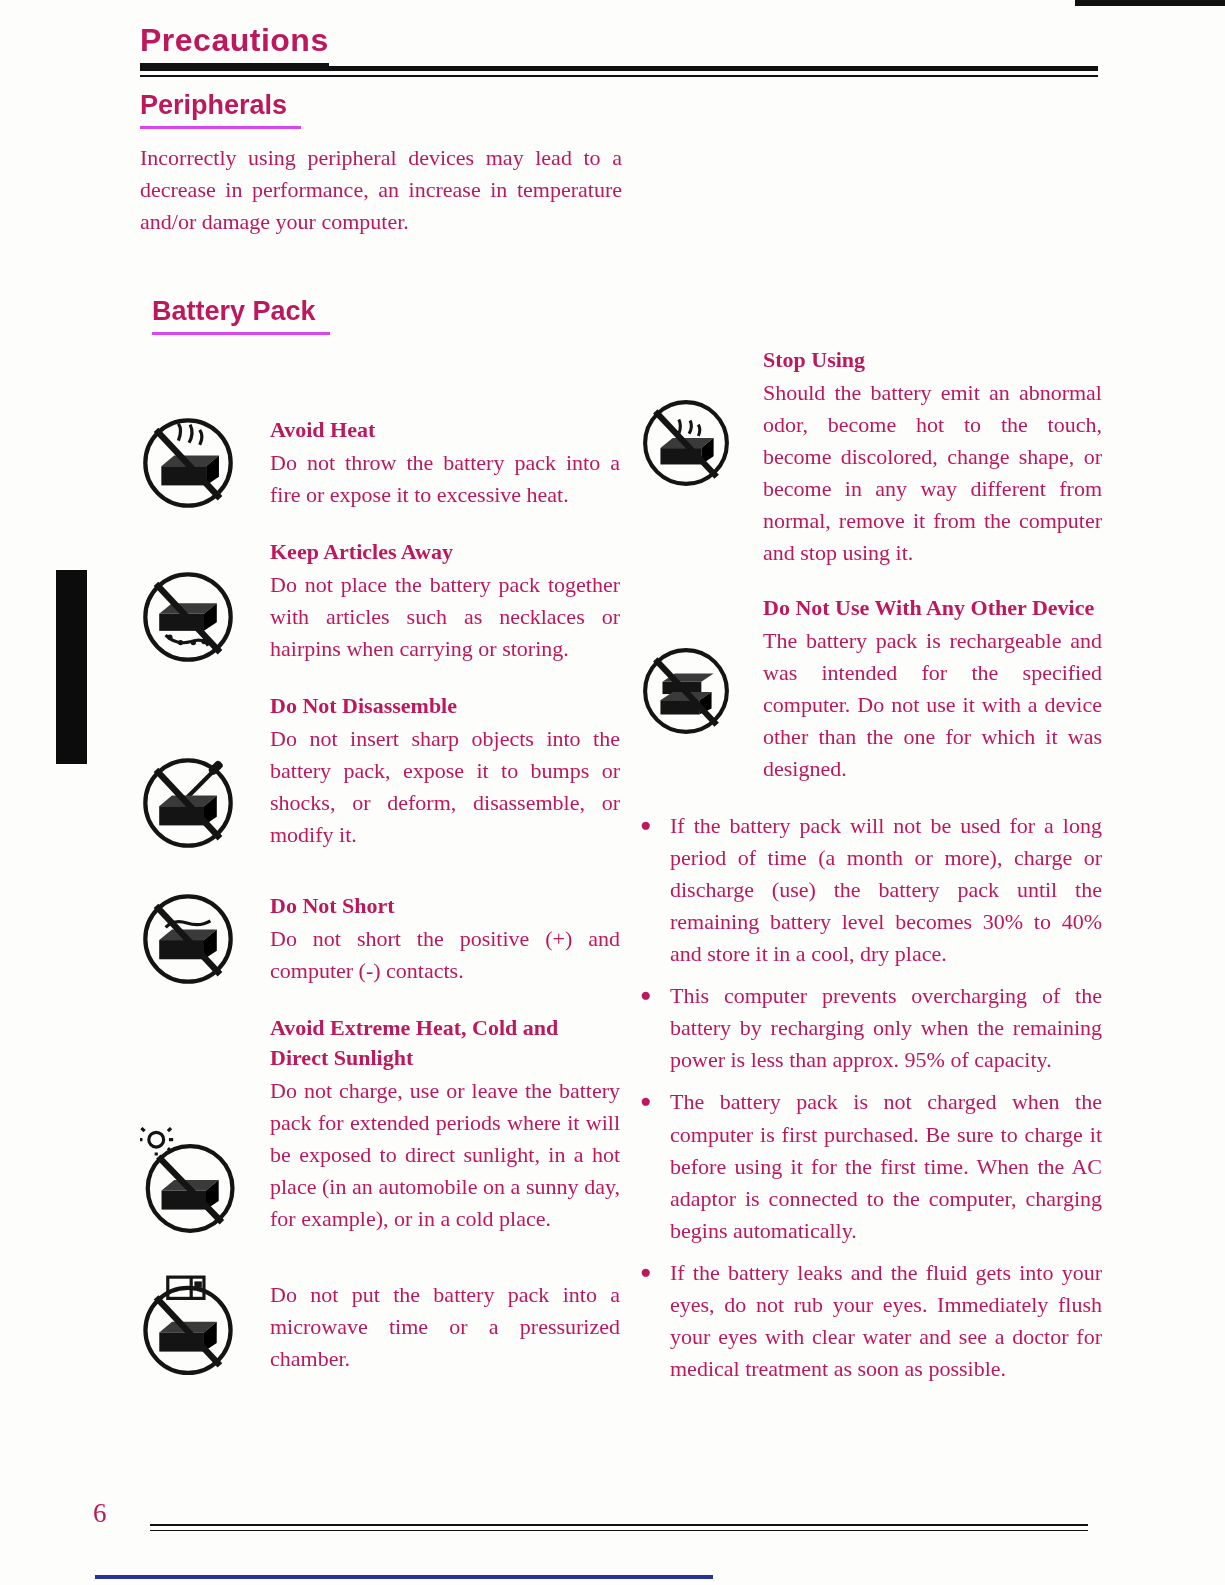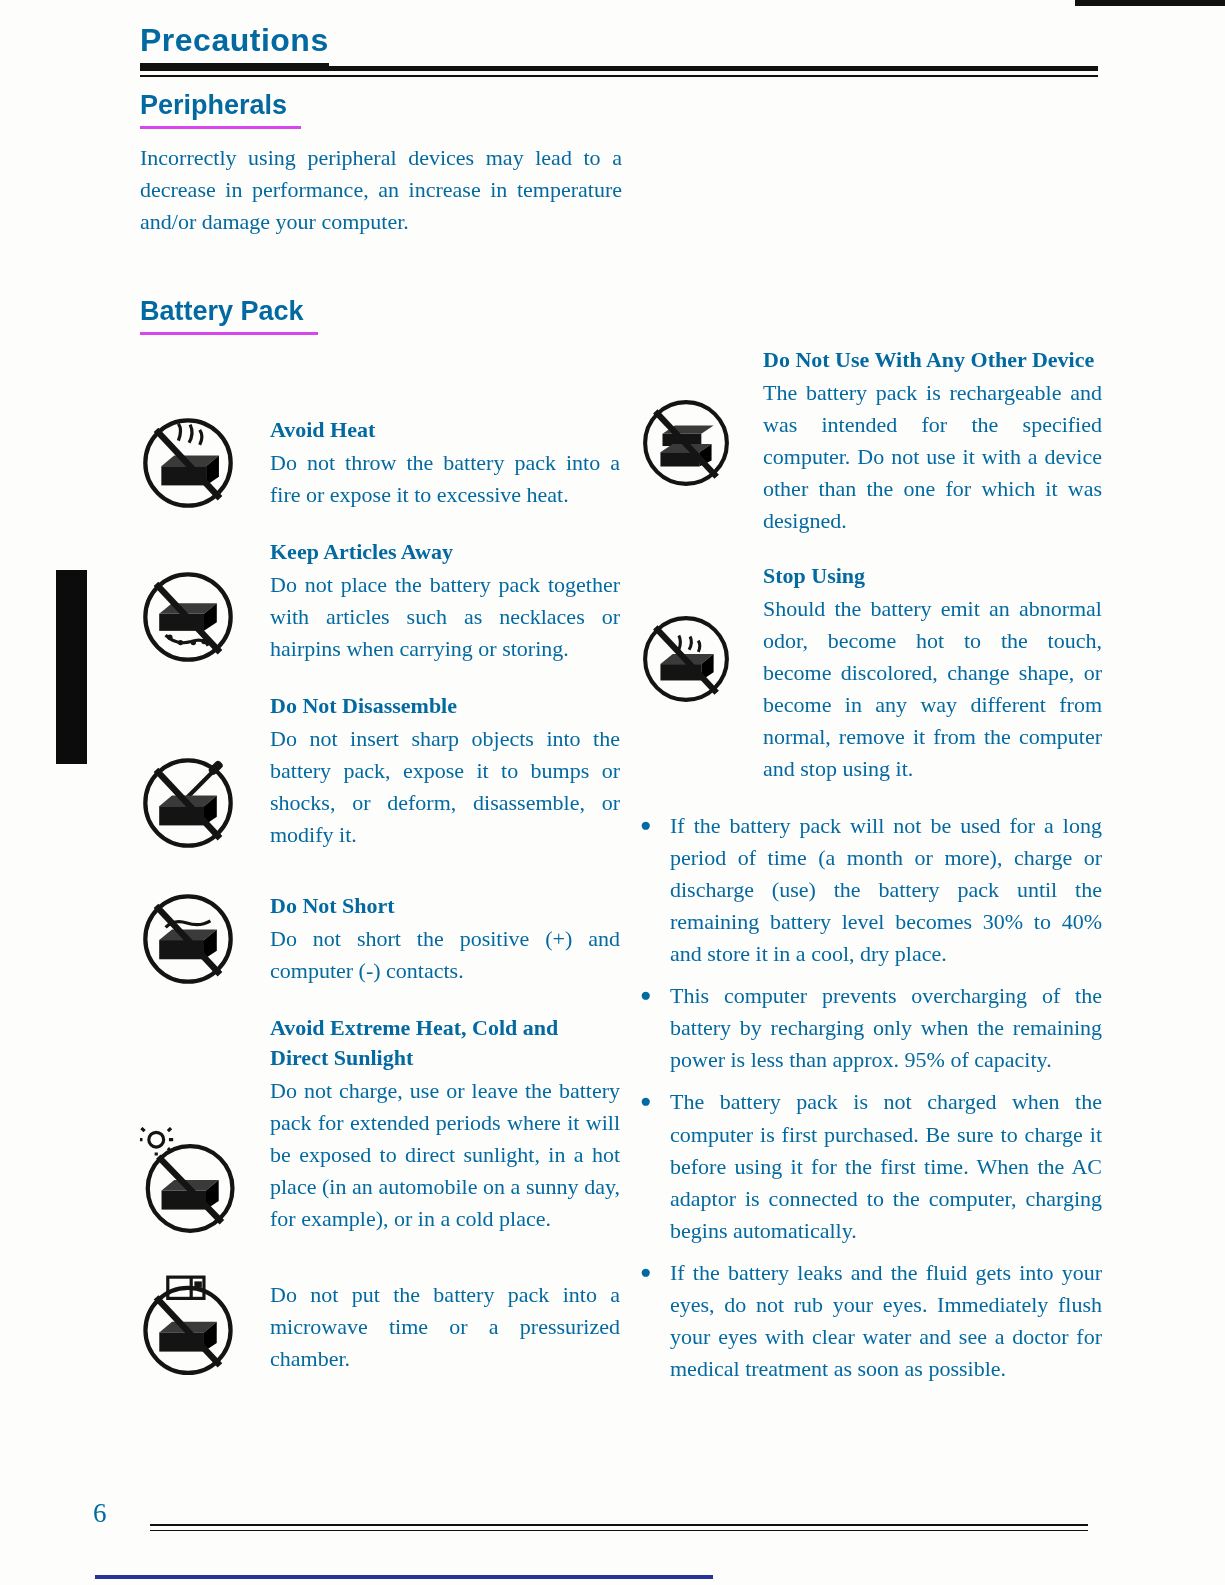--- a/index.html
+++ b/index.html
@@ -1,21 +1,21 @@
 <!DOCTYPE html>
 <html><head>
 <meta charset="utf-8">
 <style>
   html,body{margin:0;padding:0;background:#e9e9e7;}
   .page{
     position:relative;
     width:1225px;height:1585px;
     background:#fdfdfb;
     font-family:"Liberation Serif", serif;
-    color:#0369a1;
+    color:#be185d;
     overflow:hidden;
     margin:0 auto;
   }
   
   .corner-mark{position:absolute;top:0;right:0;width:150px;height:6px;background:#111;}
   .side-tab{position:absolute;left:56px;top:570px;width:31px;height:194px;background:#0c0c0c;}
   .bottom-blue-line{position:absolute;left:95px;top:1575px;width:618px;height:4px;background:#27339b;}
   
   .doc-title{
     position:absolute;left:140px;top:22px;margin:0;
@@ -23,21 +23,21 @@
     border-bottom:4px solid #111;padding-bottom:4px;letter-spacing:.5px;
   }
   .title-rule{position:absolute;left:140px;top:66px;width:958px;height:4px;
     border-top:5px solid #111;border-bottom:2px solid #111;}
   .section-head{
     position:absolute;margin:0;
     font-family:"Liberation Sans", sans-serif;font-weight:bold;font-size:27px;
     border-bottom:3px solid #d946ef;padding-bottom:5px;padding-right:14px;
   }
   #peripherals-head{left:140px;top:90px;}
-  #battery-head{left:140px;top:296px;}
+  #battery-head{left:152px;top:296px;}
   
   .body-text{font-size:22px;line-height:1.46;text-align:justify;margin:0;}
   #peripherals-body{position:absolute;left:140px;top:142px;width:482px;}
   
   .battery-section{position:absolute;left:140px;top:345px;width:962px;}
   .col-left{position:absolute;left:0;top:0;width:480px;}
   .col-right{position:absolute;left:500px;top:0;width:462px;}
   
   .bullet-row{position:relative;padding-left:30px;margin:0 0 10px 0;}
   .bullet-row::before{content:"\25CF";position:absolute;left:0;top:1px;font-size:19px;}
@@ -188,56 +188,56 @@
           </div>
           <div class="item-text">
             <p class="body-text">Do not put the battery pack into a microwave time or a pressurized chamber.</p>
           </div>
         </div>
 
       </div>
     </div>
 
     <div class="col-right">
+
+      <div class="rblock">
+        <div class="icon-cell">
+          <svg width="92" height="92" viewBox="0 0 90 90">
+            <circle class="ico-stroke" cx="45" cy="45" r="40" stroke-width="4"></circle>
+            <path class="ico-stroke" d="M38 36 q3 -8 0 -14 M48 36 q4 -7 1 -13 M57 38 q3 -6 0 -11" stroke-width="3"></path>
+            <polygon points="20,50 32,40 72,40 60,50" fill="#3a3a3a"></polygon>
+            <rect x="20" y="50" width="40" height="16" fill="#141414"></rect>
+            <polygon points="60,50 72,40 72,58 60,66" fill="#000"></polygon>
+            <line class="ico-stroke" x1="15" y1="14" x2="75" y2="78" stroke-width="6"></line>
+          </svg>
+        </div>
+        <div class="item-text">
+          <p class="item-title">Stop Using</p>
+          <p class="body-text">Should the battery emit an abnormal odor, become hot to the touch, become discolored, change shape, or become in any way different from normal, remove it from the computer and stop using it.</p>
+        </div>
+      </div>
 
       <div class="rblock">
         <div class="icon-cell">
           <svg width="92" height="92" viewBox="0 0 90 90">
             <circle class="ico-stroke" cx="45" cy="45" r="40" stroke-width="4"></circle>
             <polygon points="22,36 34,28 72,28 60,36" fill="#3a3a3a"></polygon>
             <rect x="22" y="36" width="38" height="12" fill="#141414"></rect>
             <polygon points="20,54 32,46 70,46 58,54" fill="#3a3a3a"></polygon>
             <rect x="20" y="54" width="38" height="14" fill="#141414"></rect>
             <polygon points="58,54 70,46 70,62 58,68" fill="#000"></polygon>
             <line class="ico-stroke" x1="15" y1="14" x2="75" y2="78" stroke-width="6"></line>
           </svg>
         </div>
         <div class="item-text">
           <p class="item-title">Do Not Use With Any Other Device</p>
           <p class="body-text">The battery pack is rechargeable and was intended for the specified computer.  Do not use it with a device other than the one for which it was designed.</p>
         </div>
       </div>
 
-      <div class="rblock">
-        <div class="icon-cell">
-          <svg width="92" height="92" viewBox="0 0 90 90">
-            <circle class="ico-stroke" cx="45" cy="45" r="40" stroke-width="4"></circle>
-            <path class="ico-stroke" d="M38 36 q3 -8 0 -14 M48 36 q4 -7 1 -13 M57 38 q3 -6 0 -11" stroke-width="3"></path>
-            <polygon points="20,50 32,40 72,40 60,50" fill="#3a3a3a"></polygon>
-            <rect x="20" y="50" width="40" height="16" fill="#141414"></rect>
-            <polygon points="60,50 72,40 72,58 60,66" fill="#000"></polygon>
-            <line class="ico-stroke" x1="15" y1="14" x2="75" y2="78" stroke-width="6"></line>
-          </svg>
-        </div>
-        <div class="item-text">
-          <p class="item-title">Stop Using</p>
-          <p class="body-text">Should the battery emit an abnormal odor, become hot to the touch, become discolored, change shape, or become in any way different from normal, remove it from the computer and stop using it.</p>
-        </div>
-      </div>
-
       <div class="right-bullets">
         <p class="bullet-row body-text">If the battery pack will not be used for a long period of time (a month or more), charge or discharge (use) the battery pack until the remaining battery level becomes 30% to 40% and store it in a cool, dry place.</p>
         <p class="bullet-row body-text">This computer prevents overcharging of the battery by recharging only when the remaining power is less than approx. 95% of capacity.</p>
         <p class="bullet-row body-text">The battery pack is not charged when the computer is first purchased.  Be sure to charge it before using it for the first time.  When the AC adaptor is connected to the computer, charging begins automatically.</p>
         <p class="bullet-row body-text">If the battery leaks and the fluid gets into your eyes, do not rub your eyes.  Immediately flush your eyes with clear water and see a doctor for medical treatment as soon as possible.</p>
       </div>
 
     </div>
   </div>
 

